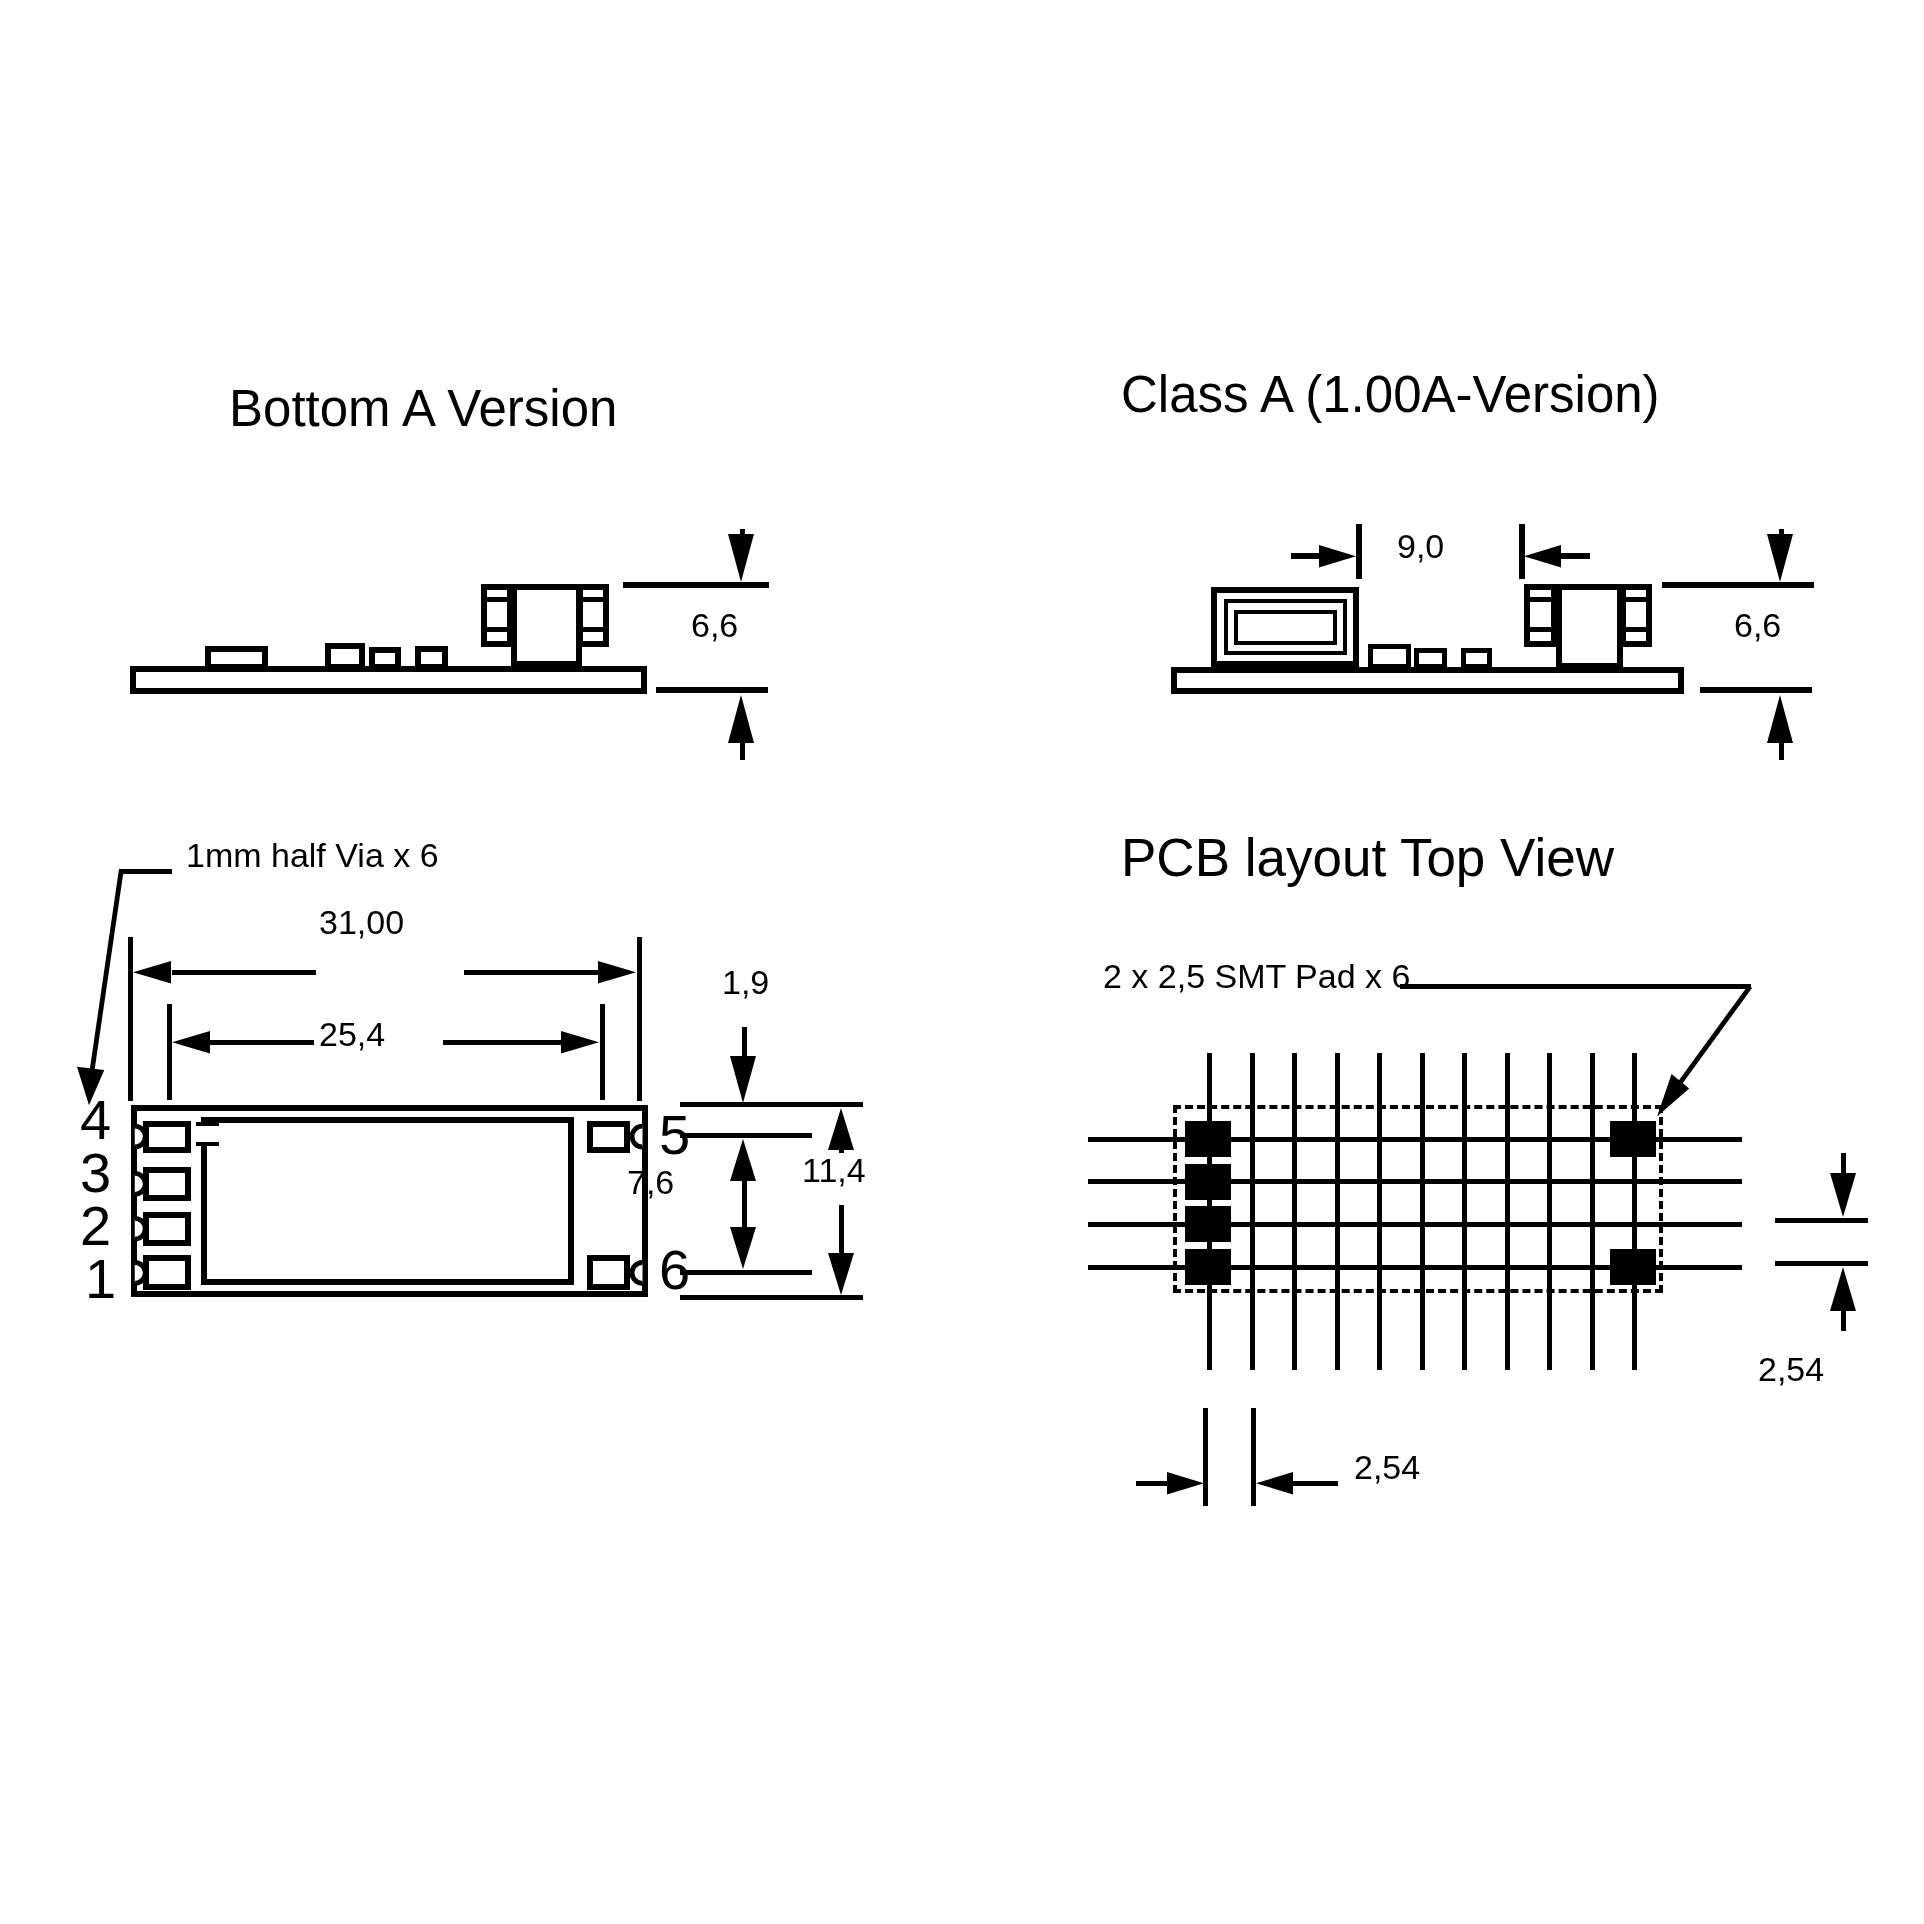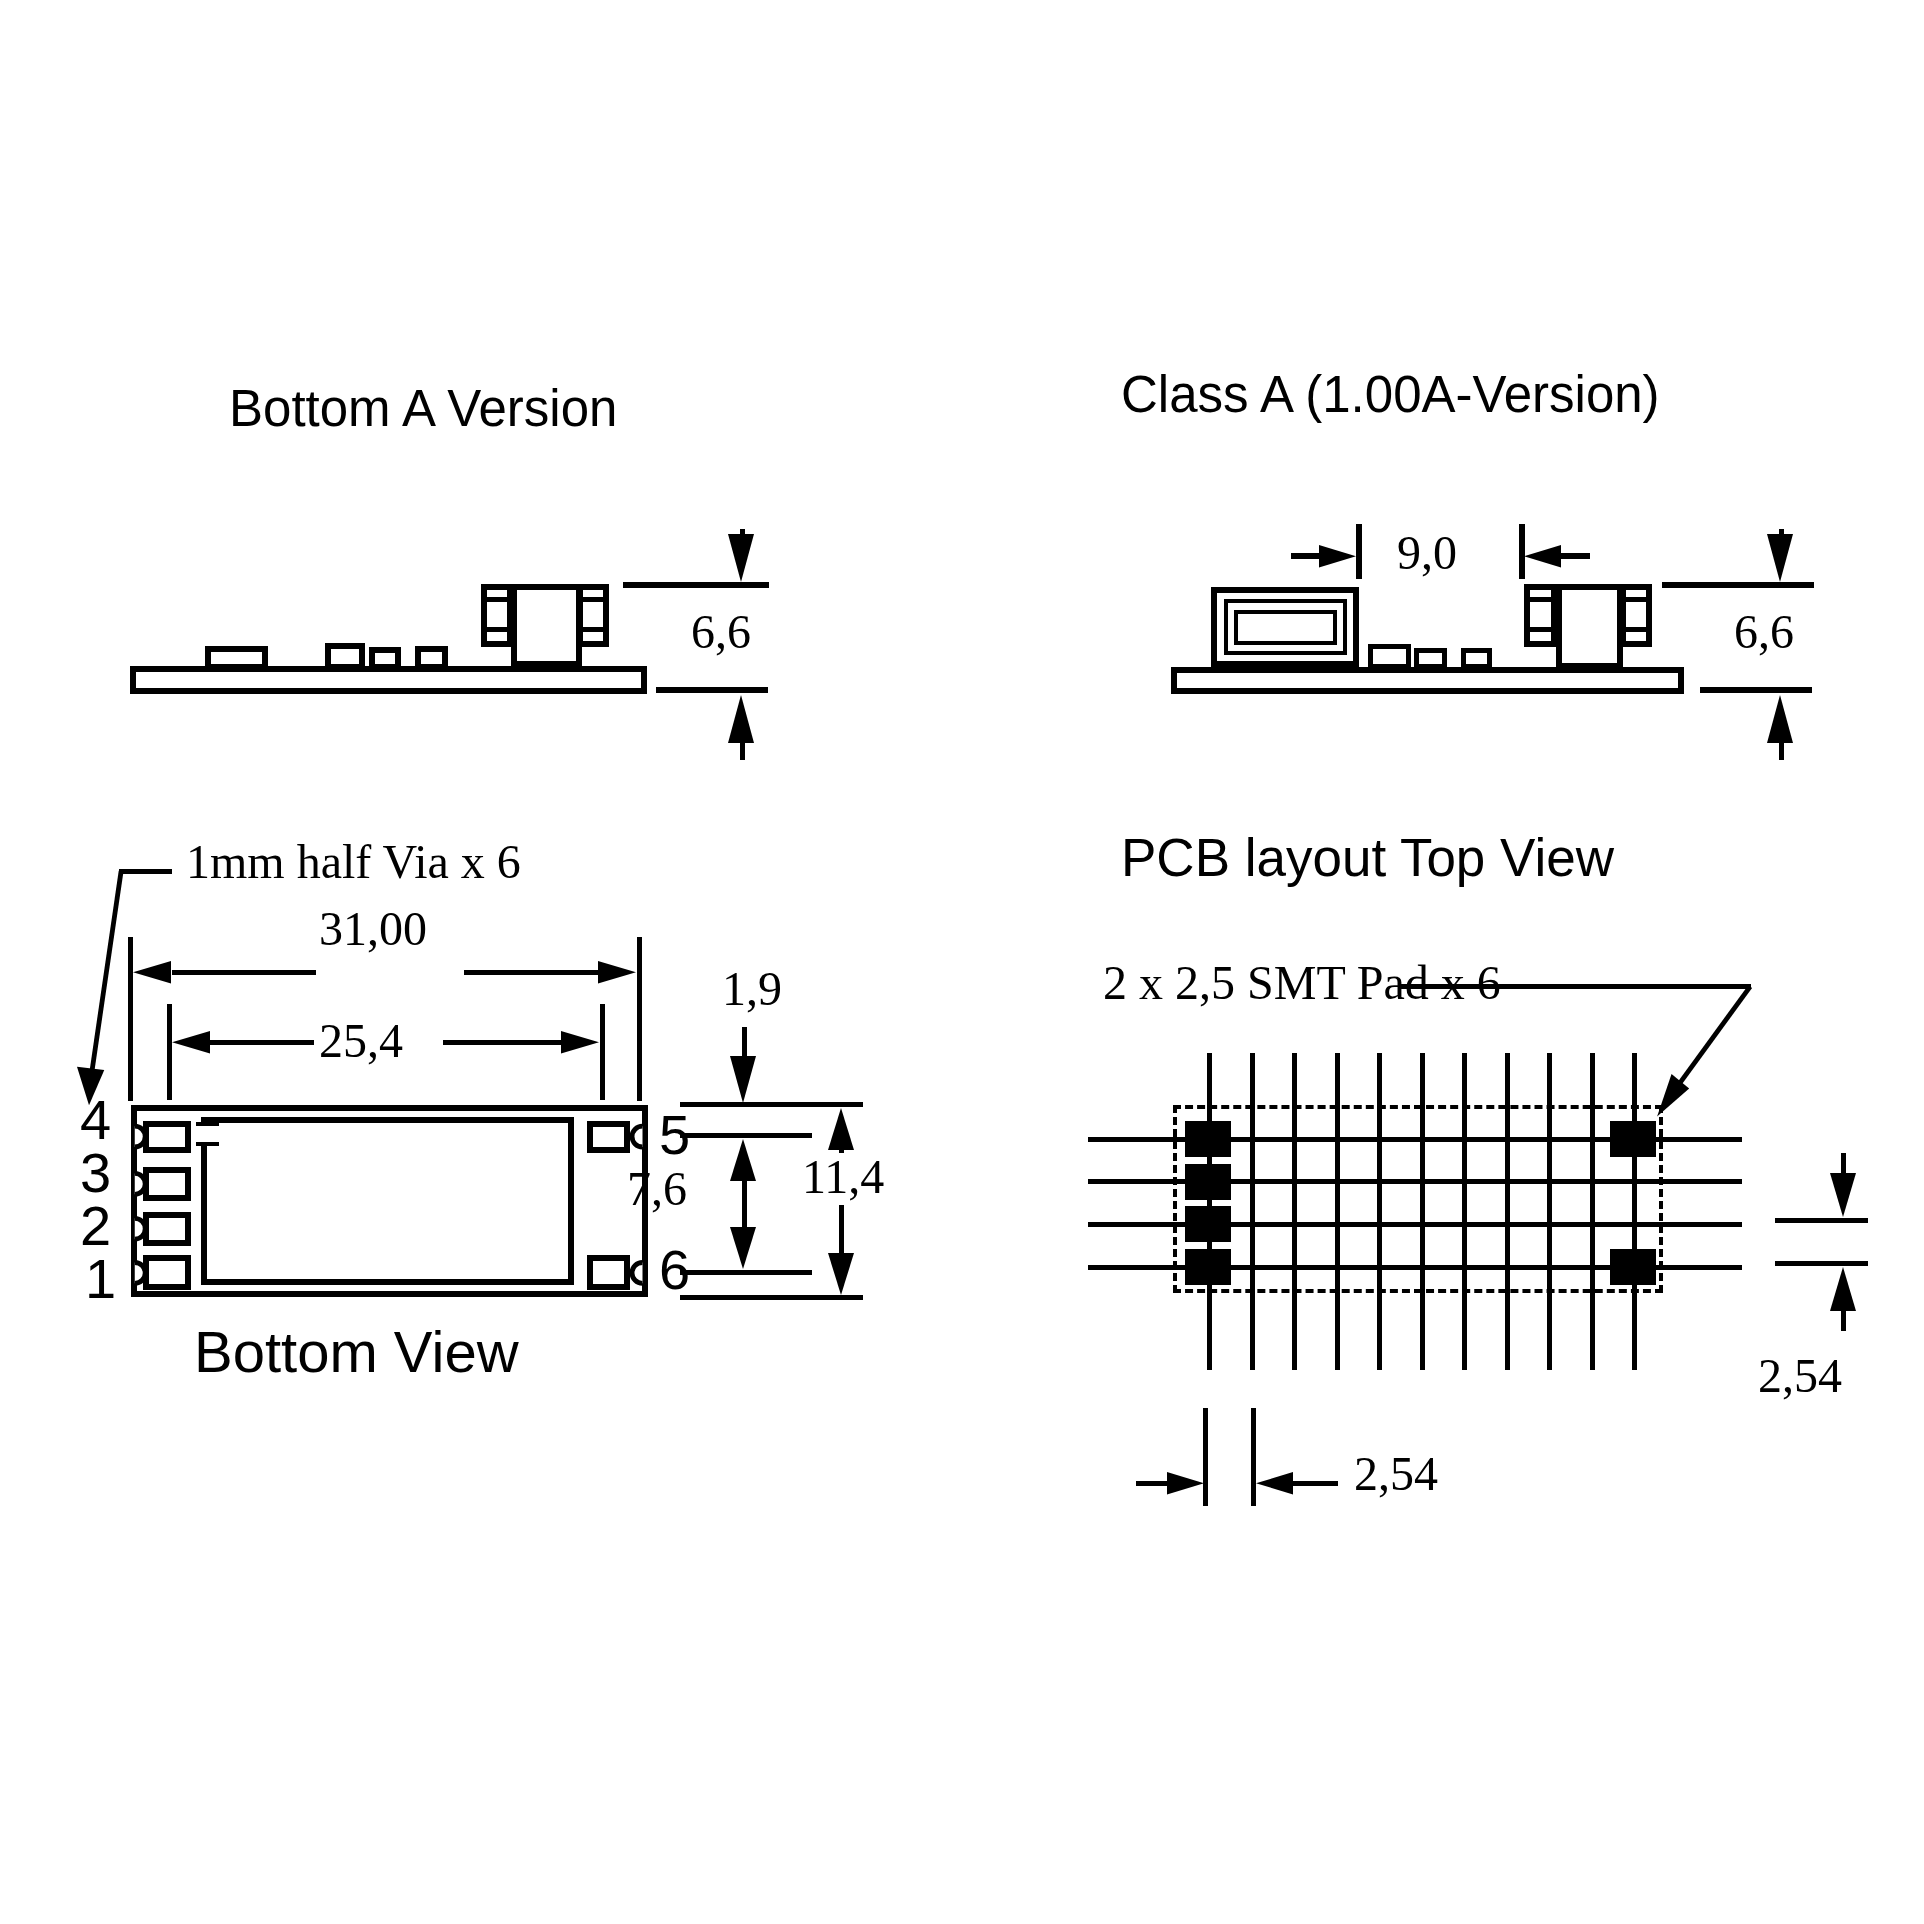--- a/index.html
+++ b/index.html
@@ -4,21 +4,21 @@
 <style>
   html,body{margin:0;padding:0;background:#fff;}
   #canvas{position:relative;width:1925px;height:1925px;background:#fff;overflow:hidden;
           font-family:"Liberation Sans",sans-serif;color:#000;}
   .ln{position:absolute;background:#000;}
   .box{position:absolute;border:6.4px solid #000;background:#fff;box-sizing:border-box;}
   .box6{position:absolute;border:4.8px solid #000;background:#fff;box-sizing:border-box;}
   .box7{position:absolute;border:5.6px solid #000;background:#fff;box-sizing:border-box;}
   .fill{position:absolute;background:#000;}
   .txt{position:absolute;color:#000;white-space:nowrap;line-height:1;letter-spacing:0;}
-  .t64{font-size:51px;} .t62{font-size:48px;font-family:Liberation Serif, serif;} .t66{font-size:53px;} .t70{font-size:56px;} .t72{font-size:58px;}
+  .t64{font-size:51px;} .t62{font-size:34px;} .t66{font-size:53px;} .t70{font-size:56px;} .t72{font-size:58px;}
   .ah{position:absolute;background:#000;}
   .ar-d{clip-path:polygon(0 0,100% 0,50% 100%);}
   .ar-u{clip-path:polygon(50% 0,100% 100%,0 100%);}
   .ar-l{clip-path:polygon(0 50%,100% 0,100% 100%);}
   .ar-r{clip-path:polygon(0 0,100% 50%,0 100%);}
   .dashbox{position:absolute;border:4.8px dashed #000;box-sizing:border-box;}
   svg{position:absolute;left:0;top:0;}
 </style>
 </head>
 <body>
@@ -132,21 +132,20 @@
   <div class="ah ar-u" style="left:730px;top:1139px;width:26px;height:42px;"></div>
   <div class="ln" style="left:742px;top:1177px;width:4.8px;height:51px;"></div>
   <div class="ah ar-d" style="left:730px;top:1227px;width:26px;height:42px;"></div>
 
   <div class="txt t62" style="left:802px;top:1153px;">11,4</div>
   <div class="ah ar-u" style="left:828px;top:1108px;width:26px;height:42px;"></div>
   <div class="ln" style="left:839px;top:1147px;width:4.8px;height:6.4px;"></div>
   <div class="ln" style="left:839px;top:1205px;width:4.8px;height:51px;"></div>
   <div class="ah ar-d" style="left:828px;top:1253px;width:26px;height:42px;"></div>
 
-  <div class="txt t72" style="left:194px;top:1323px;">Bottom View</div>
 
   <div class="txt t66" style="left:1121px;top:831px;">PCB layout Top View</div>
   <div class="txt t62" style="left:1103px;top:959px;">2 x 2,5 SMT Pad x 6</div>
   <div class="ln" style="left:1400px;top:984px;width:351px;height:4.8px;"></div>
 
   <div class="ln" style="left:1207px;top:1053px;width:4.8px;height:317px;"></div>
   <div class="ln" style="left:1250px;top:1053px;width:4.8px;height:317px;"></div>
   <div class="ln" style="left:1292px;top:1053px;width:4.8px;height:317px;"></div>
   <div class="ln" style="left:1335px;top:1053px;width:4.8px;height:317px;"></div>
   <div class="ln" style="left:1377px;top:1053px;width:4.8px;height:317px;"></div>

